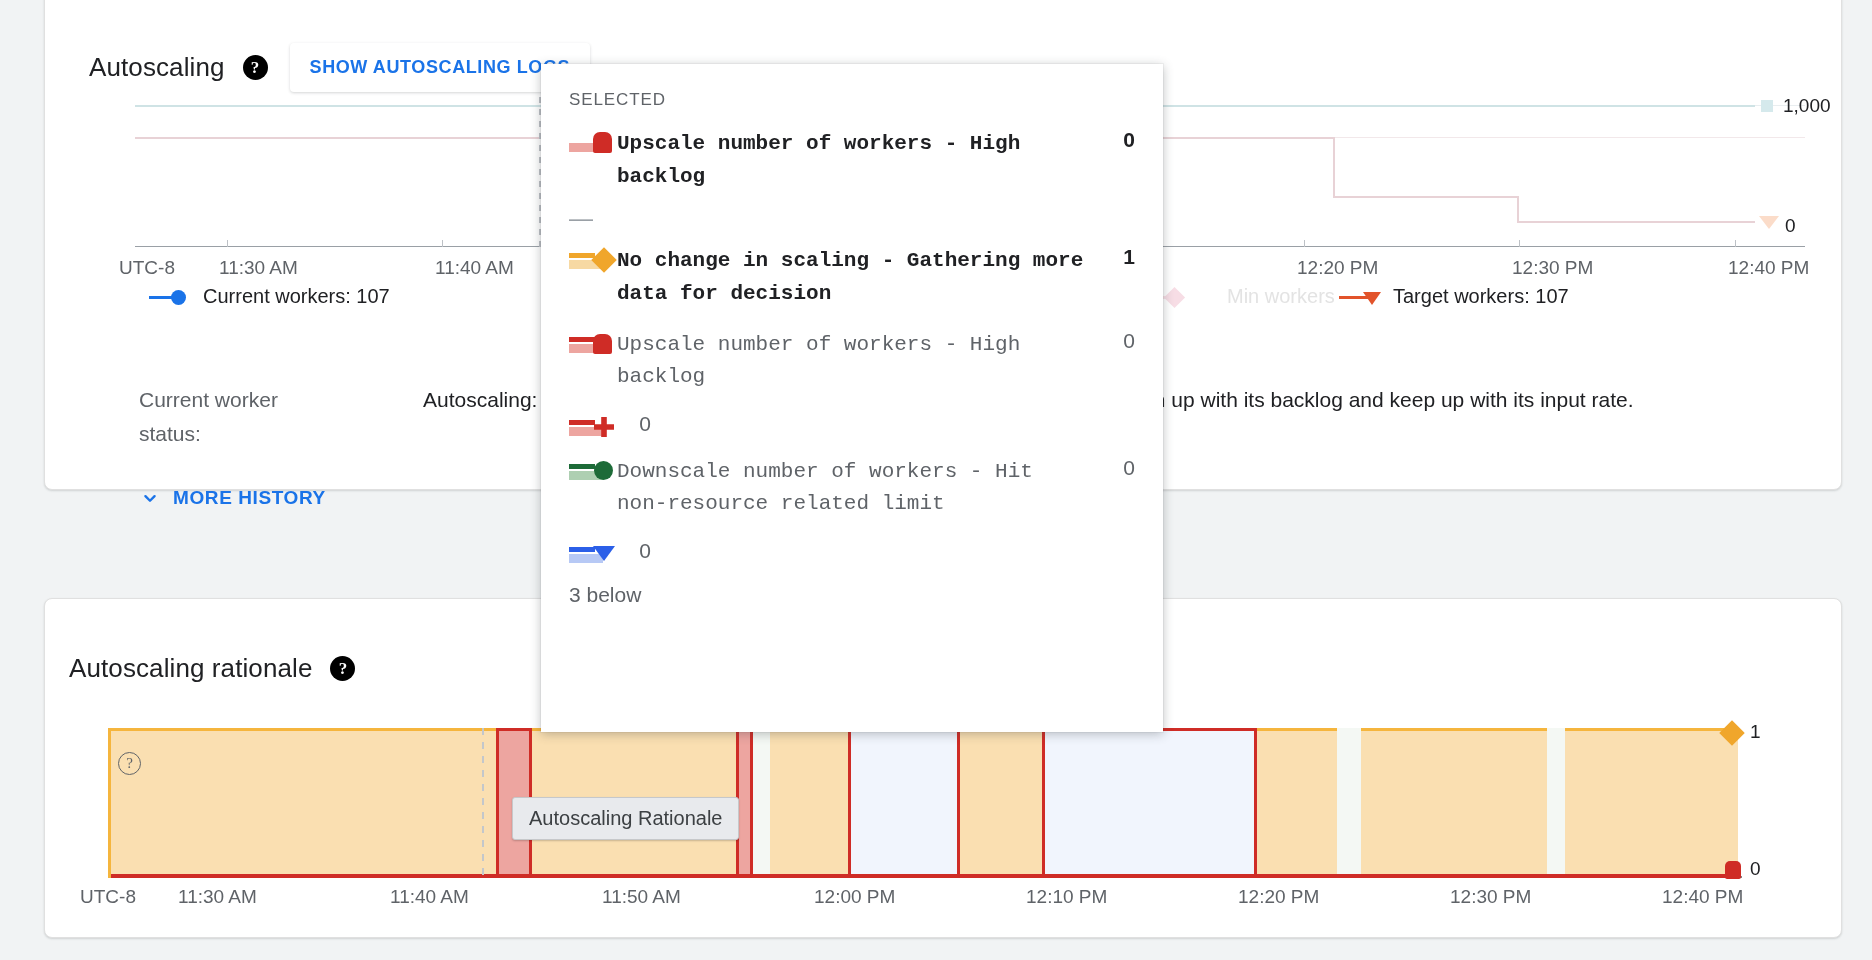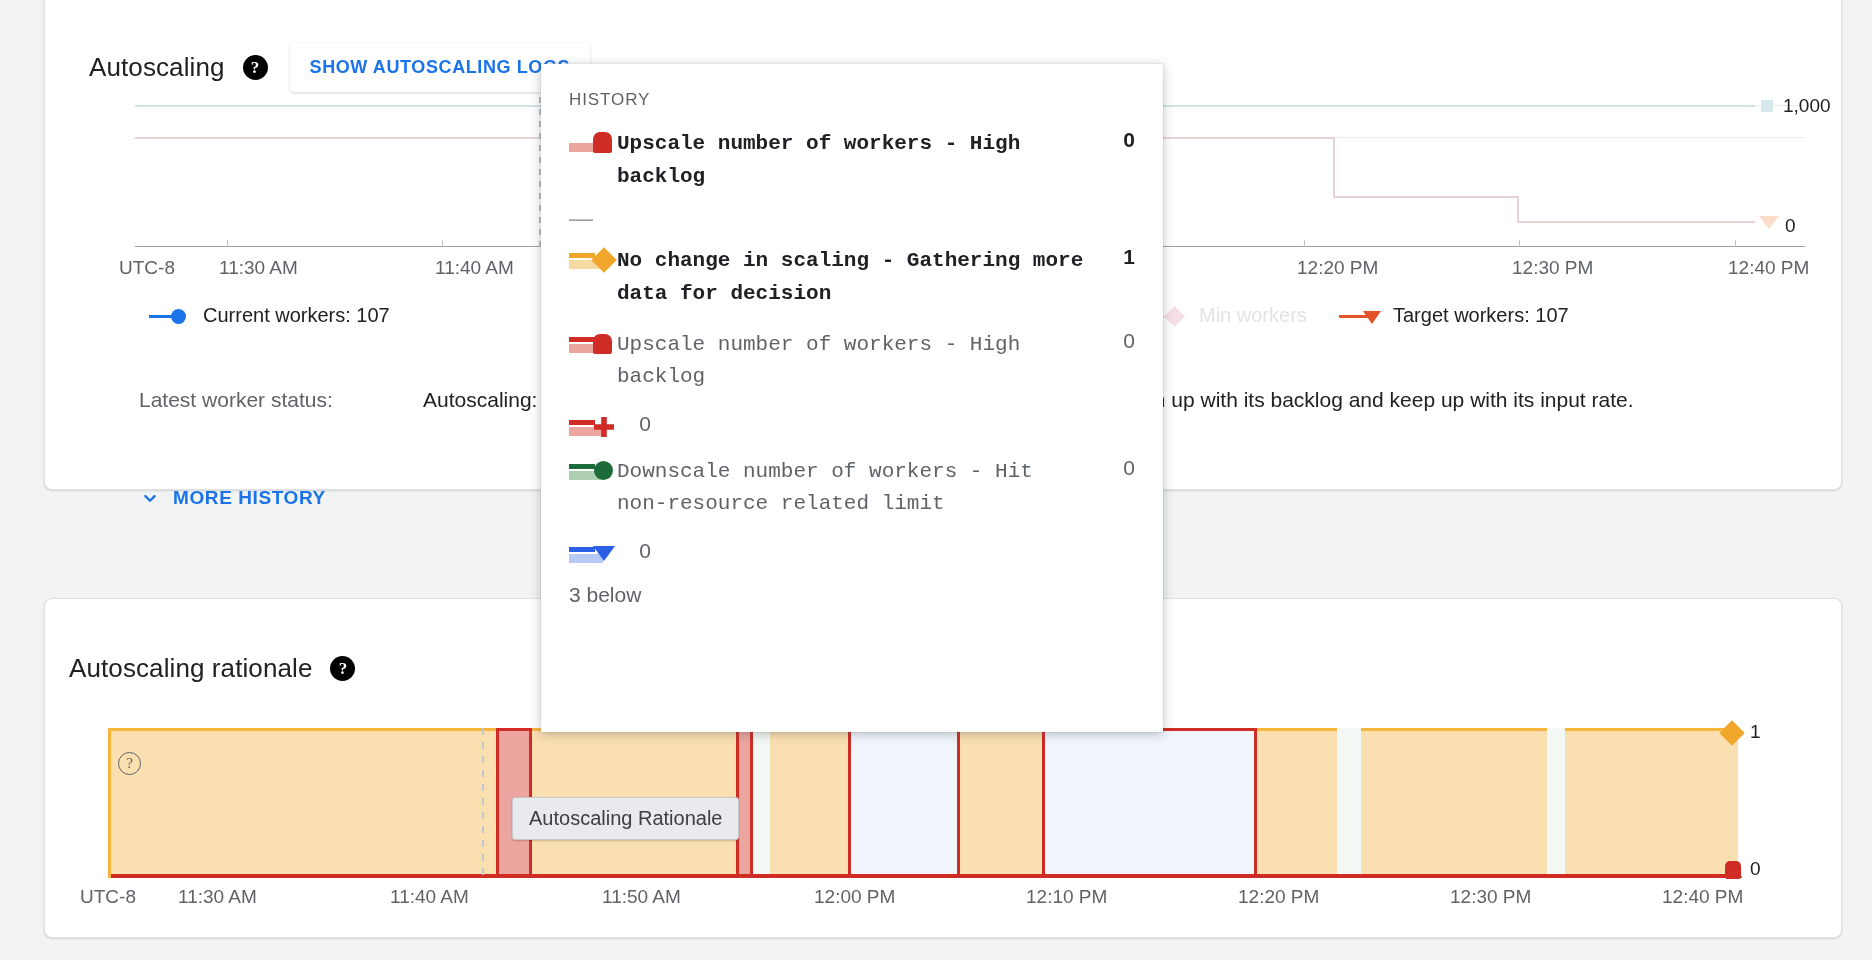--- a/index.html
+++ b/index.html
@@ -68,21 +68,21 @@
   }
 
   #xaxis-top {
     position: absolute; left: 90px; top: 272px; width: 1700px; height: 24px;
   }
   .xtick-label {
     position: absolute; font-size: 19px; color: #5f6368; white-space: nowrap;
   }
 
   
-  #legend-top { position: absolute; left: 104px; top: 319px; width: 1690px; height: 30px; }
+  #legend-top { position: absolute; left: 104px; top: 300px; width: 1690px; height: 30px; }
   .legend-item {
     position: absolute; display: flex; align-items: center; white-space: nowrap;
   }
   .legend-swatch { position: relative; width: 46px; height: 18px; flex: none; }
   .legend-line { position: absolute; left: 0; top: 8px; width: 30px; height: 3px; }
   .legend-shape { position: absolute; left: 22px; top: 2px; width: 15px; height: 15px; }
   .legend-text { font-size: 20px; color: #202124; margin-left: 8px; }
   .legend-faded .legend-text { color: #e3e3e3; }
 
   
@@ -237,40 +237,40 @@
       </div>
 
       <div class="legend-item legend-faded" style="left:492px;">
         <span class="legend-swatch">
           <span class="legend-line" style="background:#bfe0e2; width:22px;"></span>
           <span class="legend-shape" style="background:#e7f1f2; left:26px;"></span>
         </span>
         <span class="legend-text">Max workers: 1000</span>
       </div>
 
-      <div class="legend-item legend-faded" style="left:996px;">
+      <div class="legend-item legend-faded" style="left:996px;gap:28px;">
         <span class="legend-swatch">
           <span class="legend-line" style="background:#f9e3e9;"></span>
           <span class="legend-shape" style="background:#f7dde5; transform:rotate(45deg);"></span>
         </span>
         <span class="legend-text">Min workers</span>
       </div>
 
       <div class="legend-item" style="left:1190px;">
         <span class="legend-swatch">
           <span class="legend-line" style="background:#e2532a;"></span>
           <span class="legend-shape" style="left:24px; top:4px; width:0; height:0; background:none;
                 border-left:9px solid transparent; border-right:9px solid transparent;
                 border-top:13px solid #e2532a;"></span>
         </span>
         <span class="legend-text">Target workers: 107</span>
       </div>
     </div>
 
-    <div id="status-label">Latest worker status:</div>
+    <div id="status-label">Current worker status:</div>
     <div id="status-value">Autoscaling: Raised the number of workers to 207 so that the pipeline can catch up with its backlog and keep up with its input rate.</div>
 
     <div id="more-history">
       <svg class="chev" viewBox="0 0 24 24">
         <path d="M7 10l5 5 5-5" fill="none" stroke="#1a73e8" stroke-width="2.6" stroke-linecap="round" stroke-linejoin="round"></path>
       </svg>
       <span class="mh-label">MORE HISTORY</span>
     </div>
   </div>
 
@@ -319,21 +319,21 @@
     <div class="xtick-label" style="left:282px;">11:40 AM</div>
     <div class="xtick-label" style="left:494px;">11:50 AM</div>
     <div class="xtick-label" style="left:706px;">12:00 PM</div>
     <div class="xtick-label" style="left:918px;">12:10 PM</div>
     <div class="xtick-label" style="left:1130px;">12:20 PM</div>
     <div class="xtick-label" style="left:1342px;">12:30 PM</div>
     <div class="xtick-label" style="left:1554px;">12:40 PM</div>
   </div>
 
   <div id="hover-tooltip">
-    <div id="tt-selected-label">HISTORY</div>
+    <div id="tt-selected-label">SELECTED</div>
 
     <div class="tt-row sel">
       <span class="tt-swatch">
         <span class="tt-line" style="background:#eda5a0;"></span>
         <span class="tt-shape" style="background:#cf2c26; border-radius:7px 7px 2px 2px; width:19px; height:21px;"></span>
       </span>
       <span class="tt-label">Upscale number of workers - High backlog</span>
       <span class="tt-value">0</span>
     </div>
 

